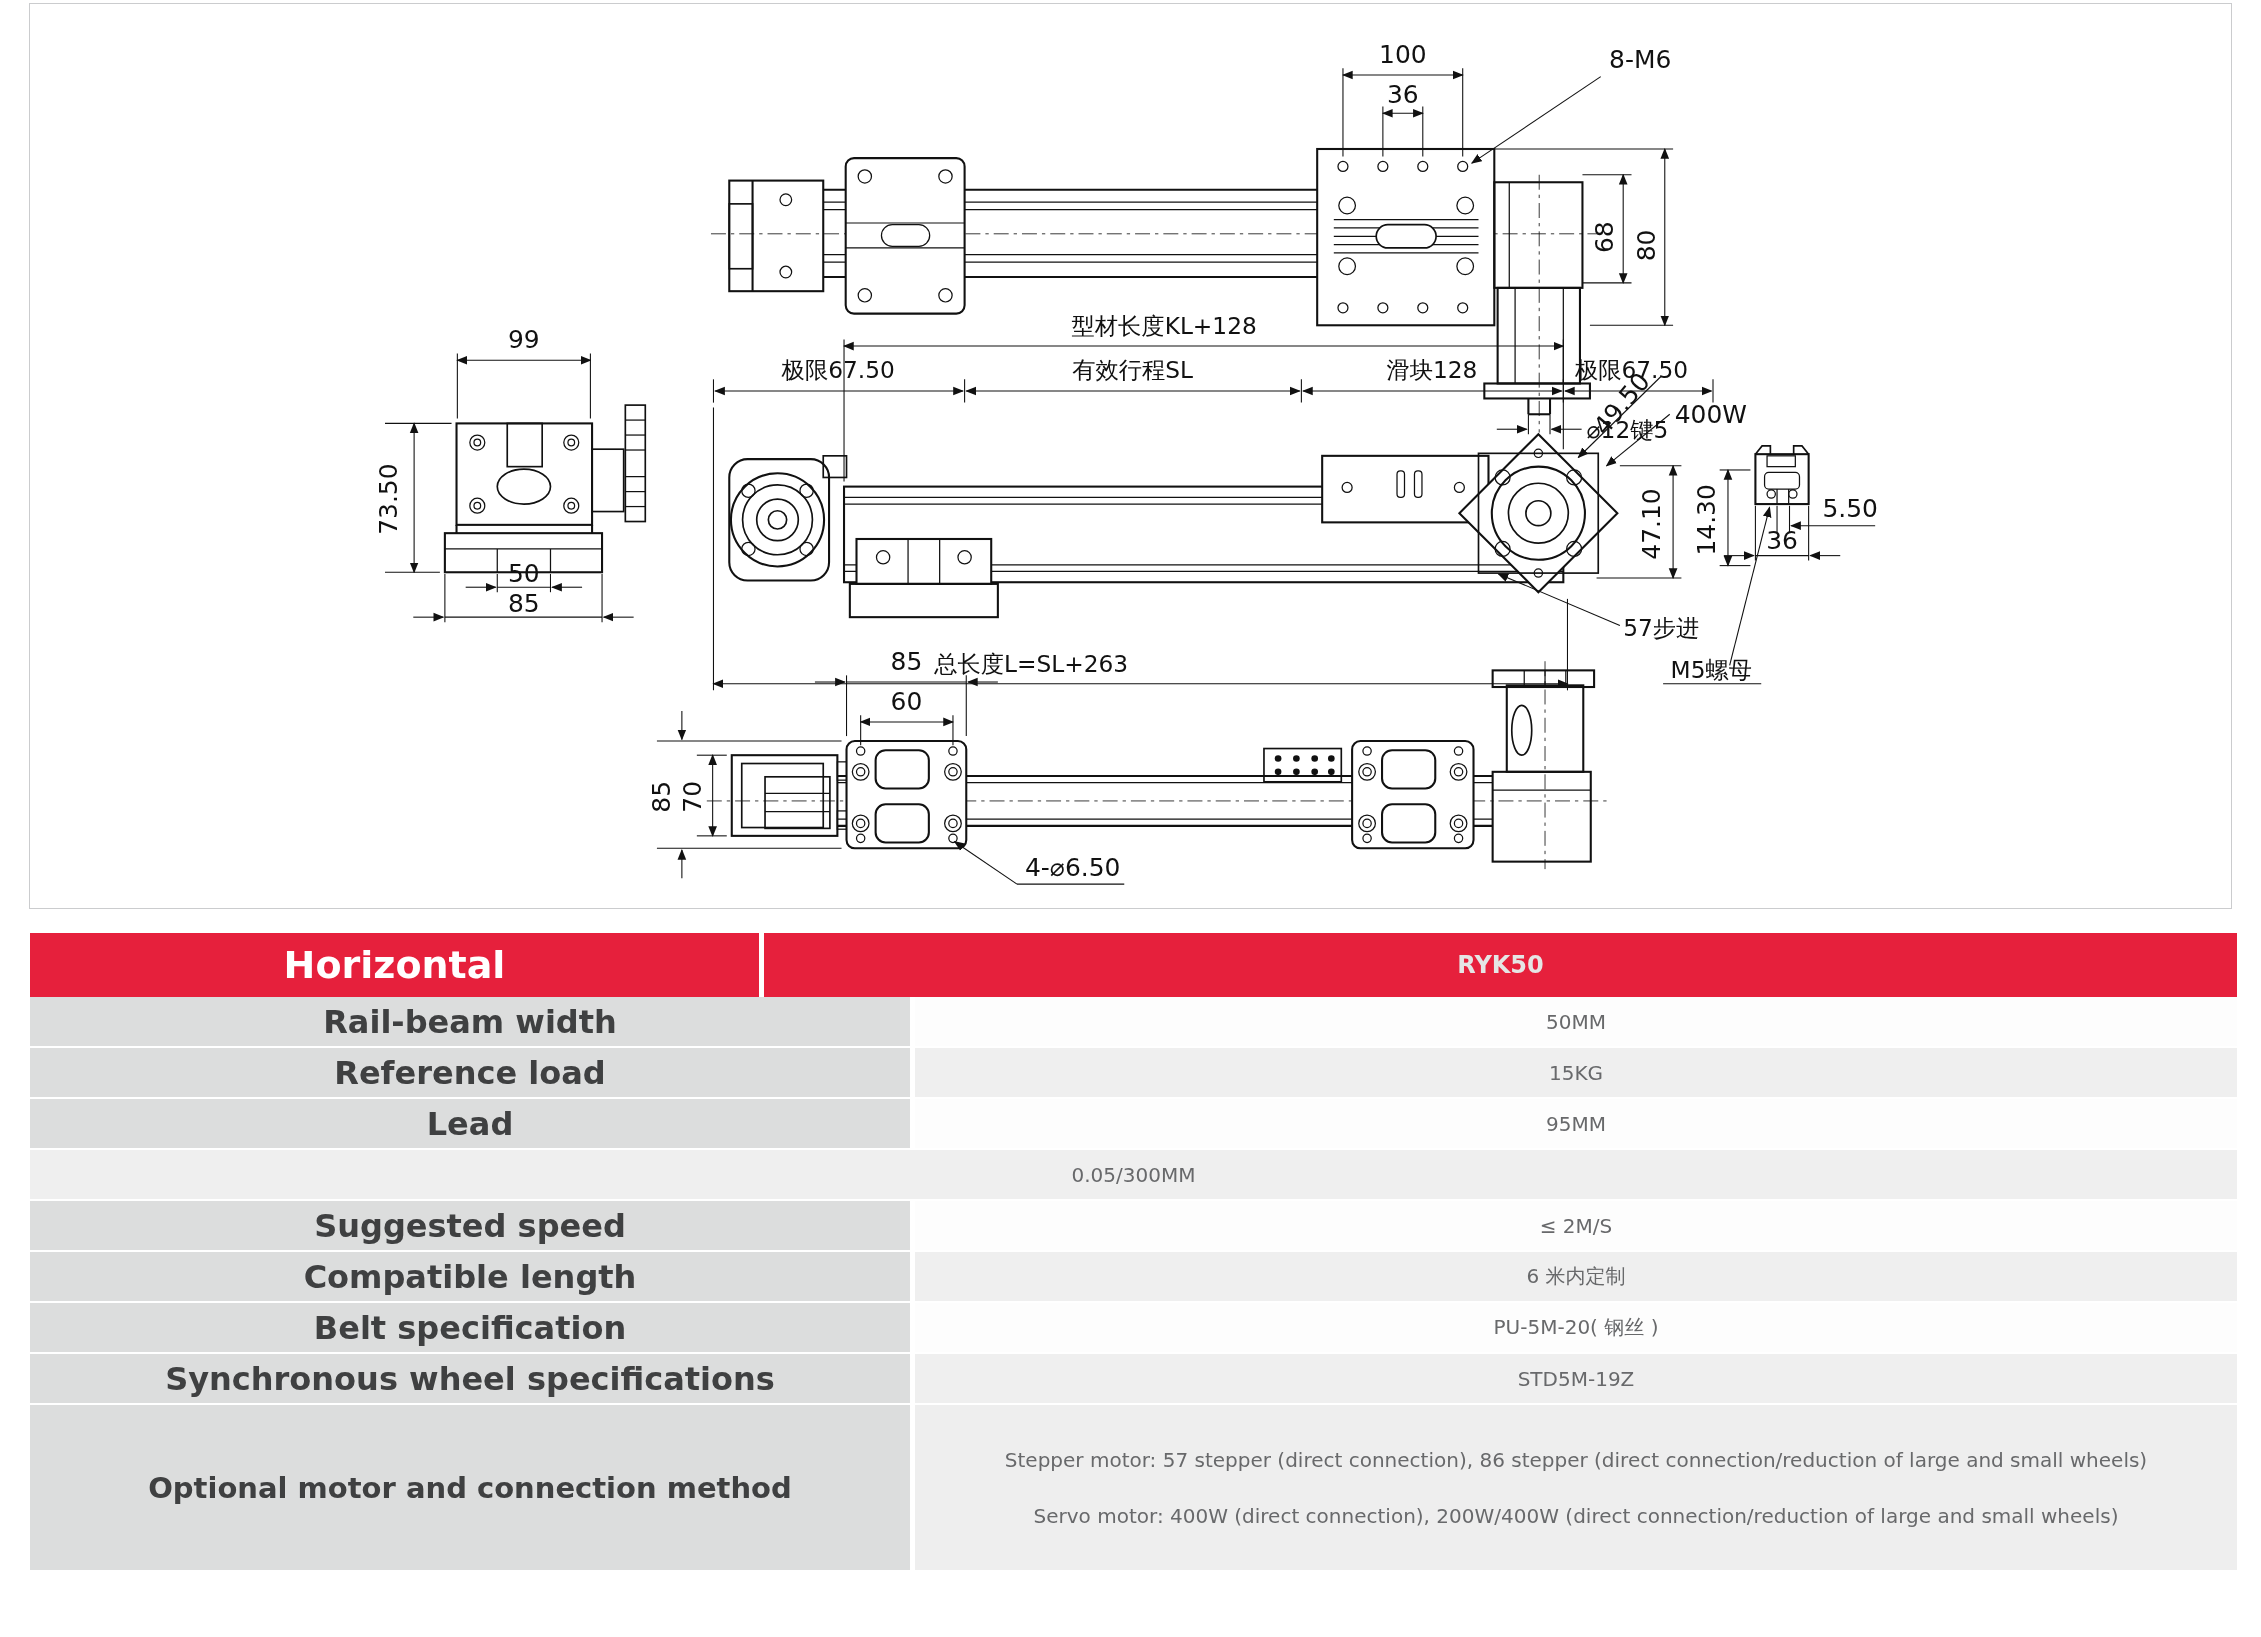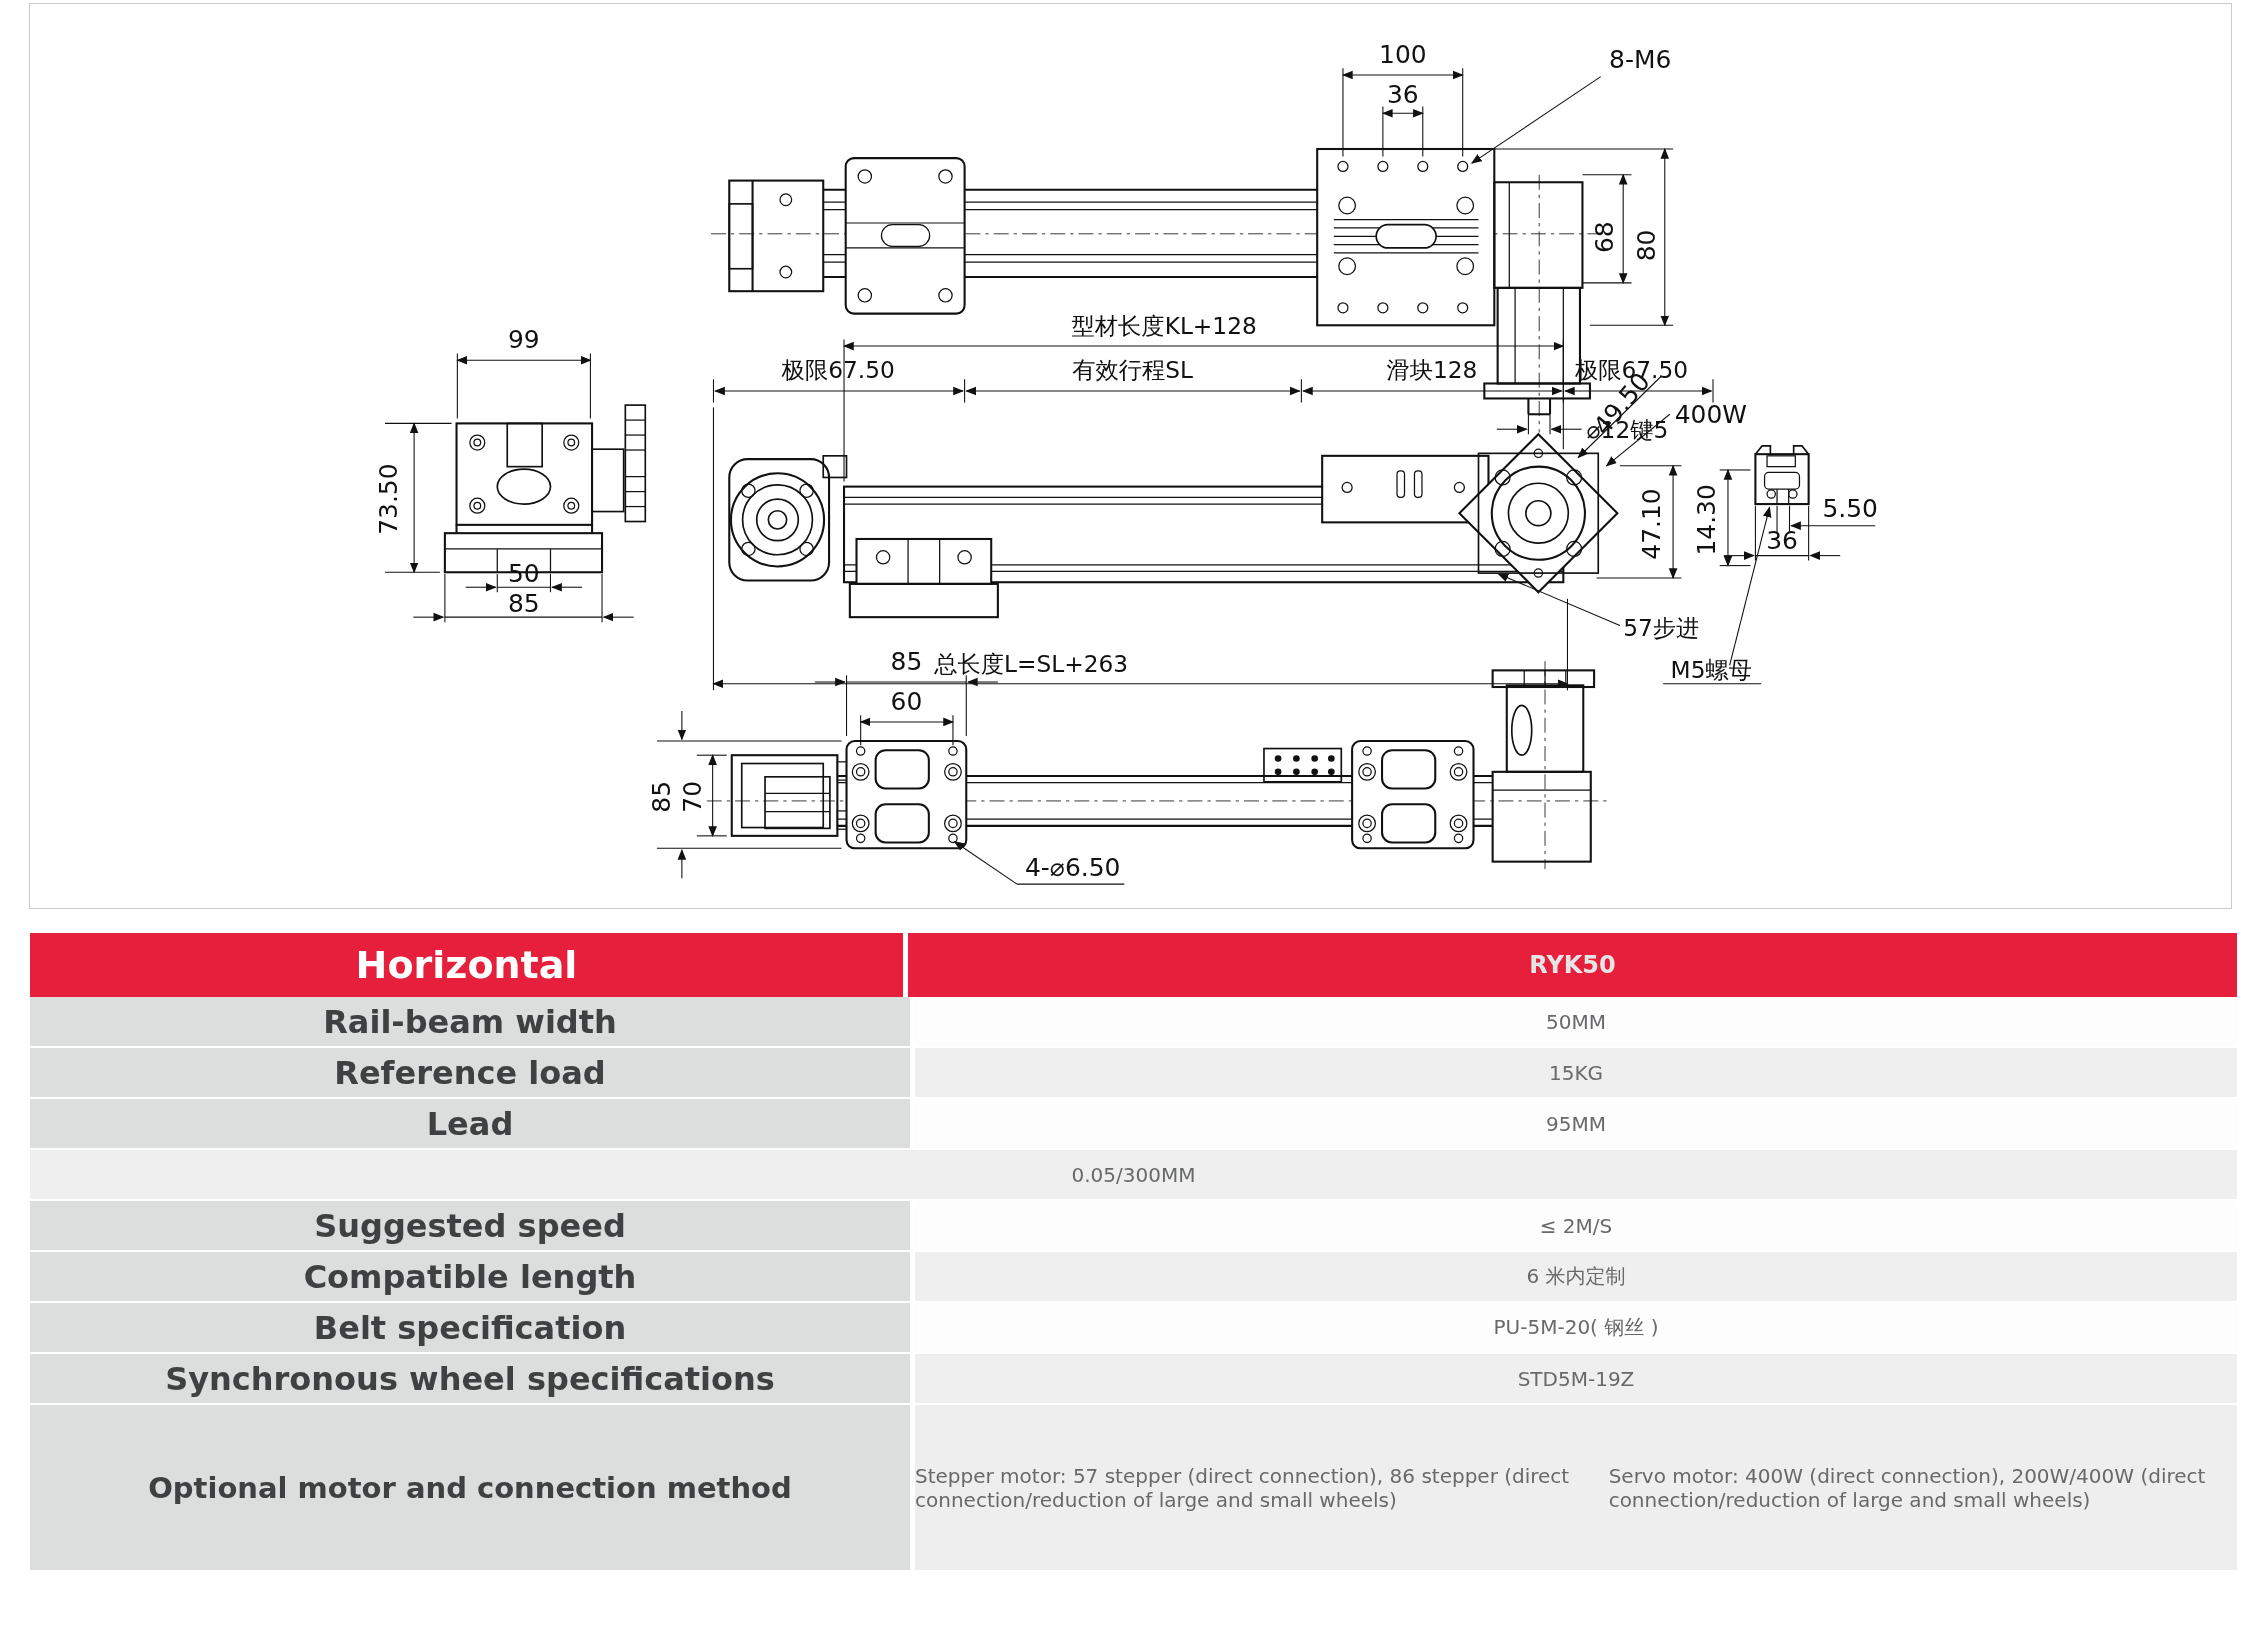--- a/index.html
+++ b/index.html
@@ -5,34 +5,34 @@
   html,body{margin:0;padding:0;background:#ffffff;}
   body{width:2261px;height:1638px;position:relative;font-family:"DejaVu Sans","Liberation Sans",sans-serif;}
   .panel{position:absolute;left:29px;top:2.5px;width:2203px;height:906px;border:1.7px solid #cbccce;background:#ffffff;box-sizing:border-box;}
   #draw{position:absolute;left:0;top:0;width:2261px;height:915px;}
   svg text{fill:#111;font-family:"DejaVu Sans","Liberation Sans",sans-serif;}
   .dimtxt{font-size:30px;}
   .dimtxt-s{font-size:28px;}
   
   .spec{position:absolute;left:30px;top:933px;width:2207px;}
   .hdr{display:flex;height:64px;background:#e6203c;}
-  .hdr .hl{width:878px;display:flex;align-items:center;justify-content:center;
+  .hdr .hl{width:734px;display:flex;align-items:center;justify-content:center;
     color:#fff;font-size:38px;font-weight:bold;border-right:5px solid #fff;box-sizing:border-box;}
   .hdr .hr{flex:1;display:flex;align-items:center;justify-content:center;
     color:#e5e5e5;font-size:24px;font-weight:bold;}
   .trow{display:flex;height:51px;}
   .tl{width:885px;background:#dcdddd;display:flex;align-items:center;justify-content:center;
     color:#3f4041;font-size:32px;font-weight:bold;border-right:5px solid #fff;
     border-bottom:2.5px solid #fff;box-sizing:border-box;}
   .tr{flex:1;display:flex;align-items:center;justify-content:center;
     color:#68696b;font-size:20px;border-bottom:2.5px solid #fff;box-sizing:border-box;background:#fdfdfd;}
   .rows .trow:nth-child(even) .tr{background:#efefef;}
   .mrow{display:flex;height:167px;}
   .mrow .tl{font-size:29px;}
-  .mrow .tr{background:#eeeeee;flex-direction:row;gap:32px;font-size:20px;}
+  .mrow .tr{background:#eeeeee;flex-direction:column;gap:32px;font-size:20px;}
 </style>
 </head>
 <body>
 
 <div class="panel"></div>
 
 <svg id="draw" viewBox="0 0 2719 1100">
   <defs>
     <marker id="ar" viewBox="0 0 10 10" refX="9" refY="5" markerWidth="10" markerHeight="10" orient="auto-start-reverse">
       <path d="M0,1 L10,5 L0,9 z" fill="#111"></path>

